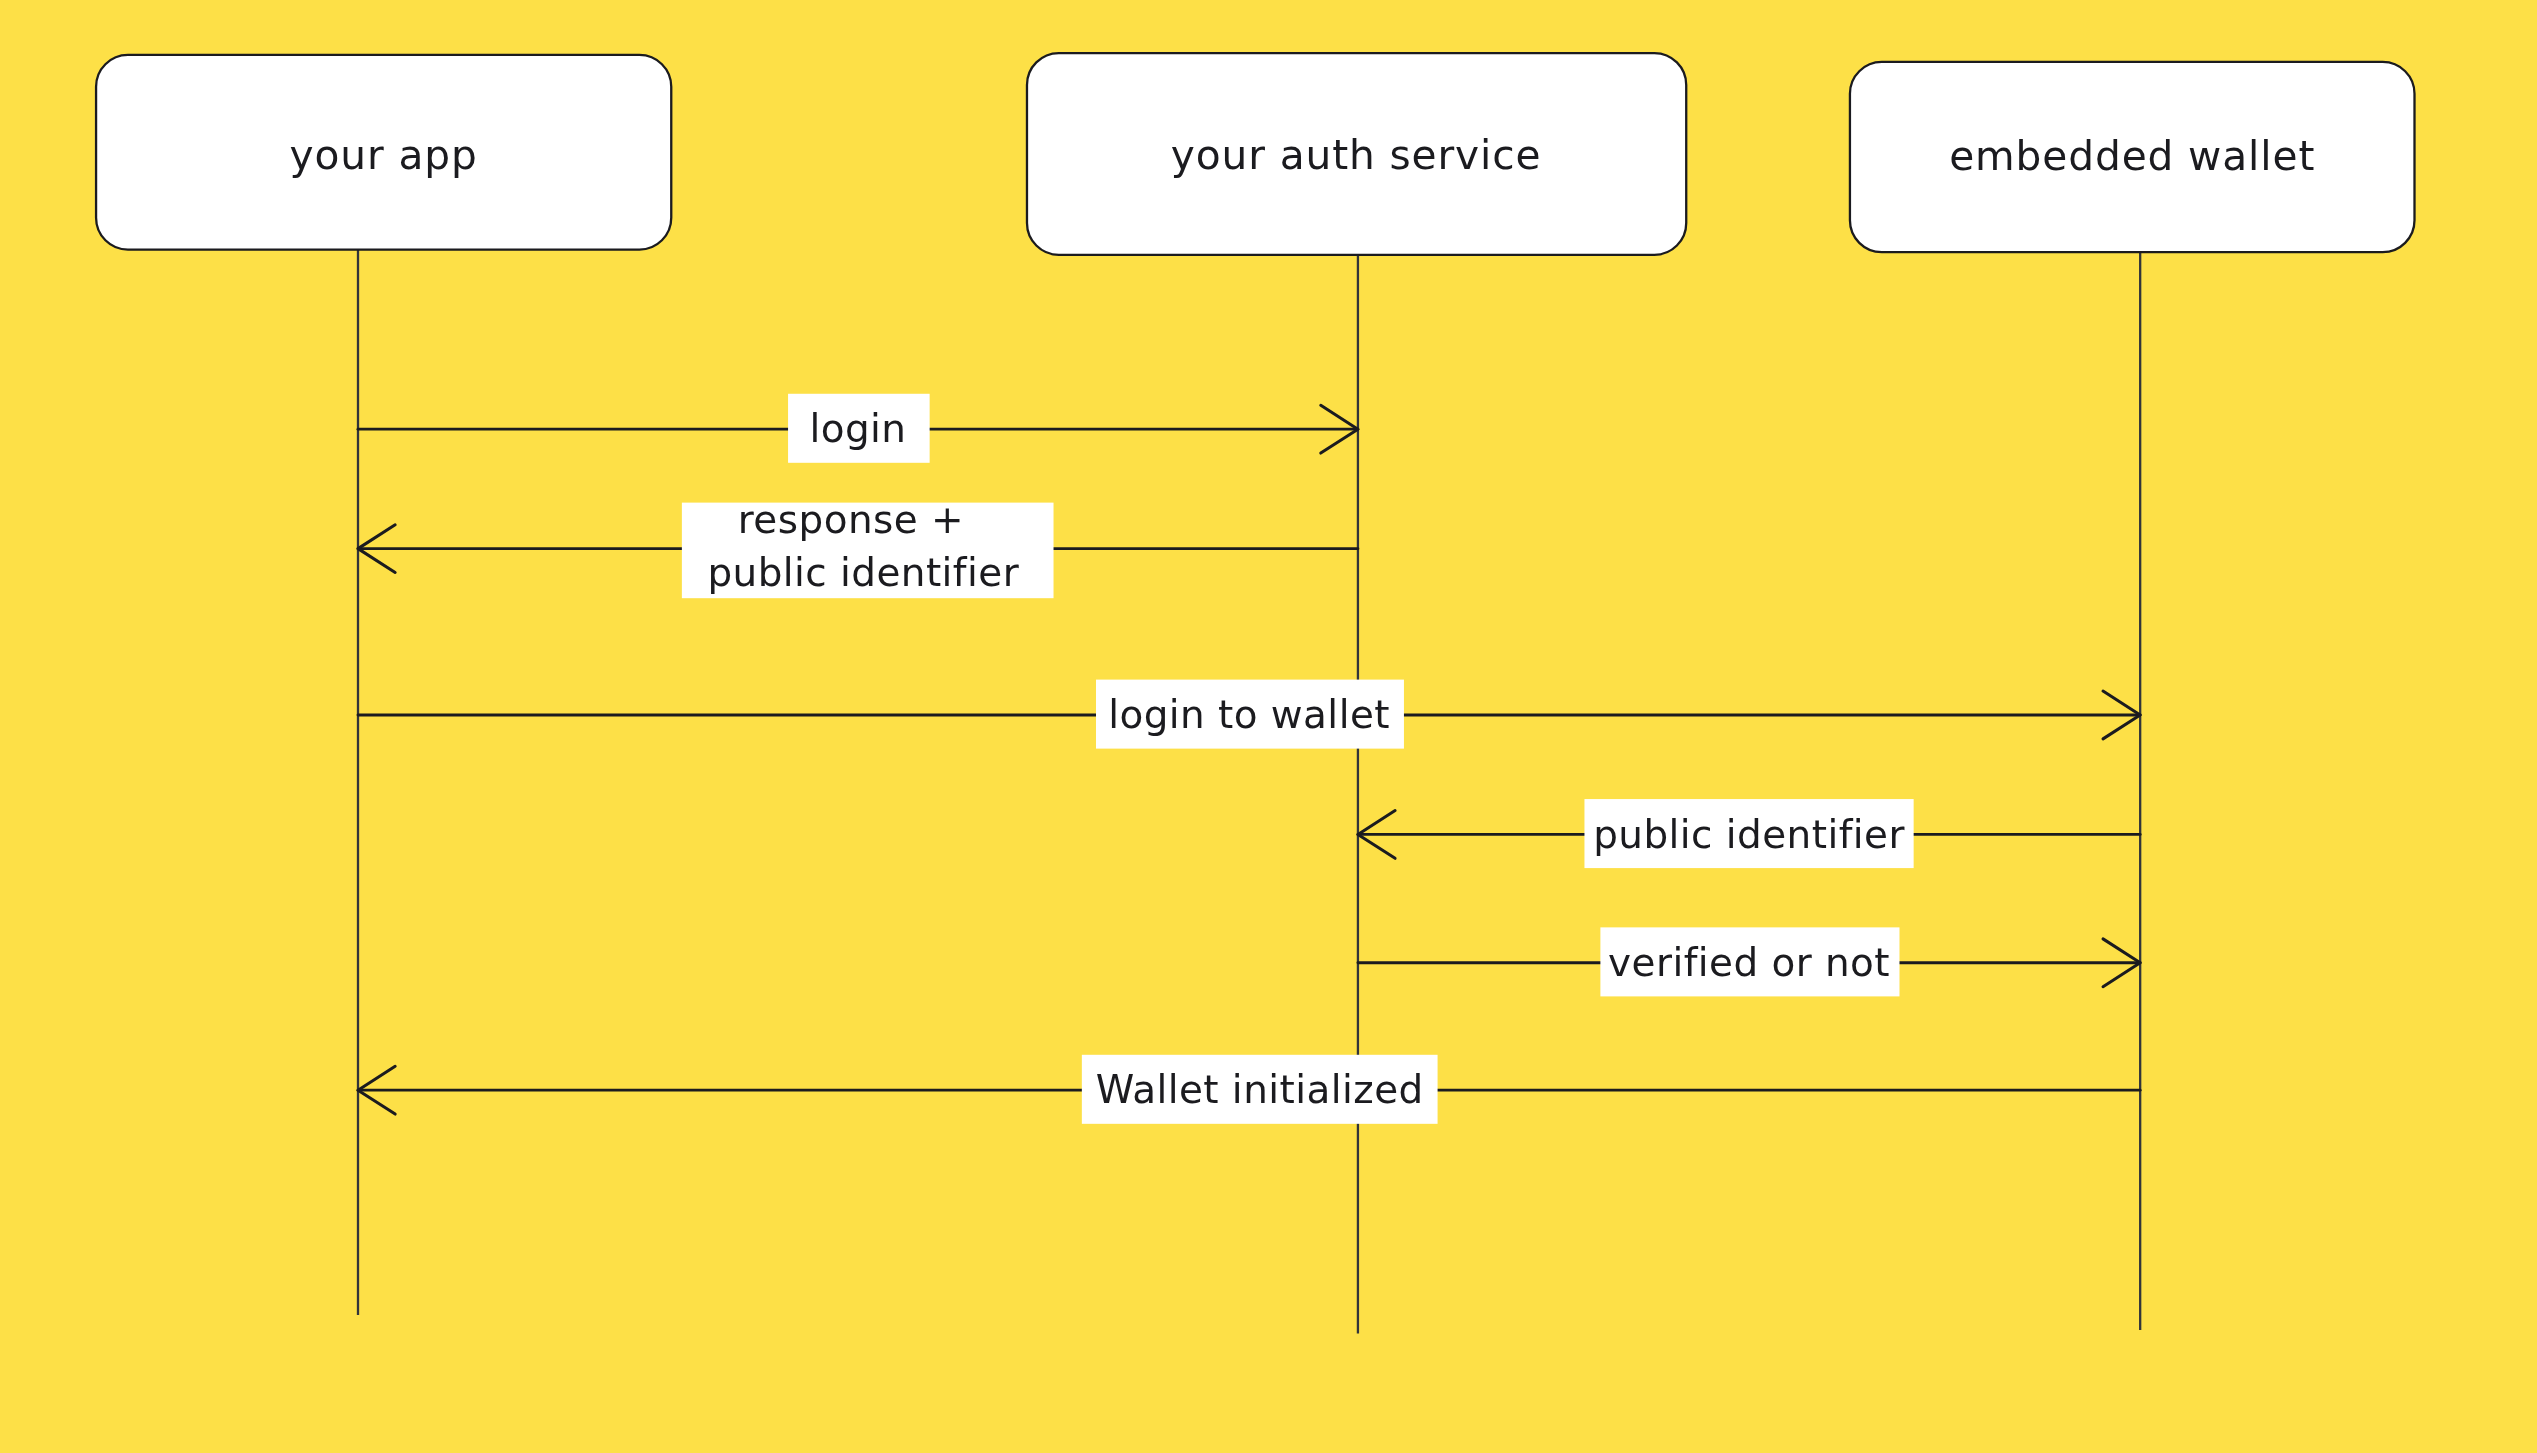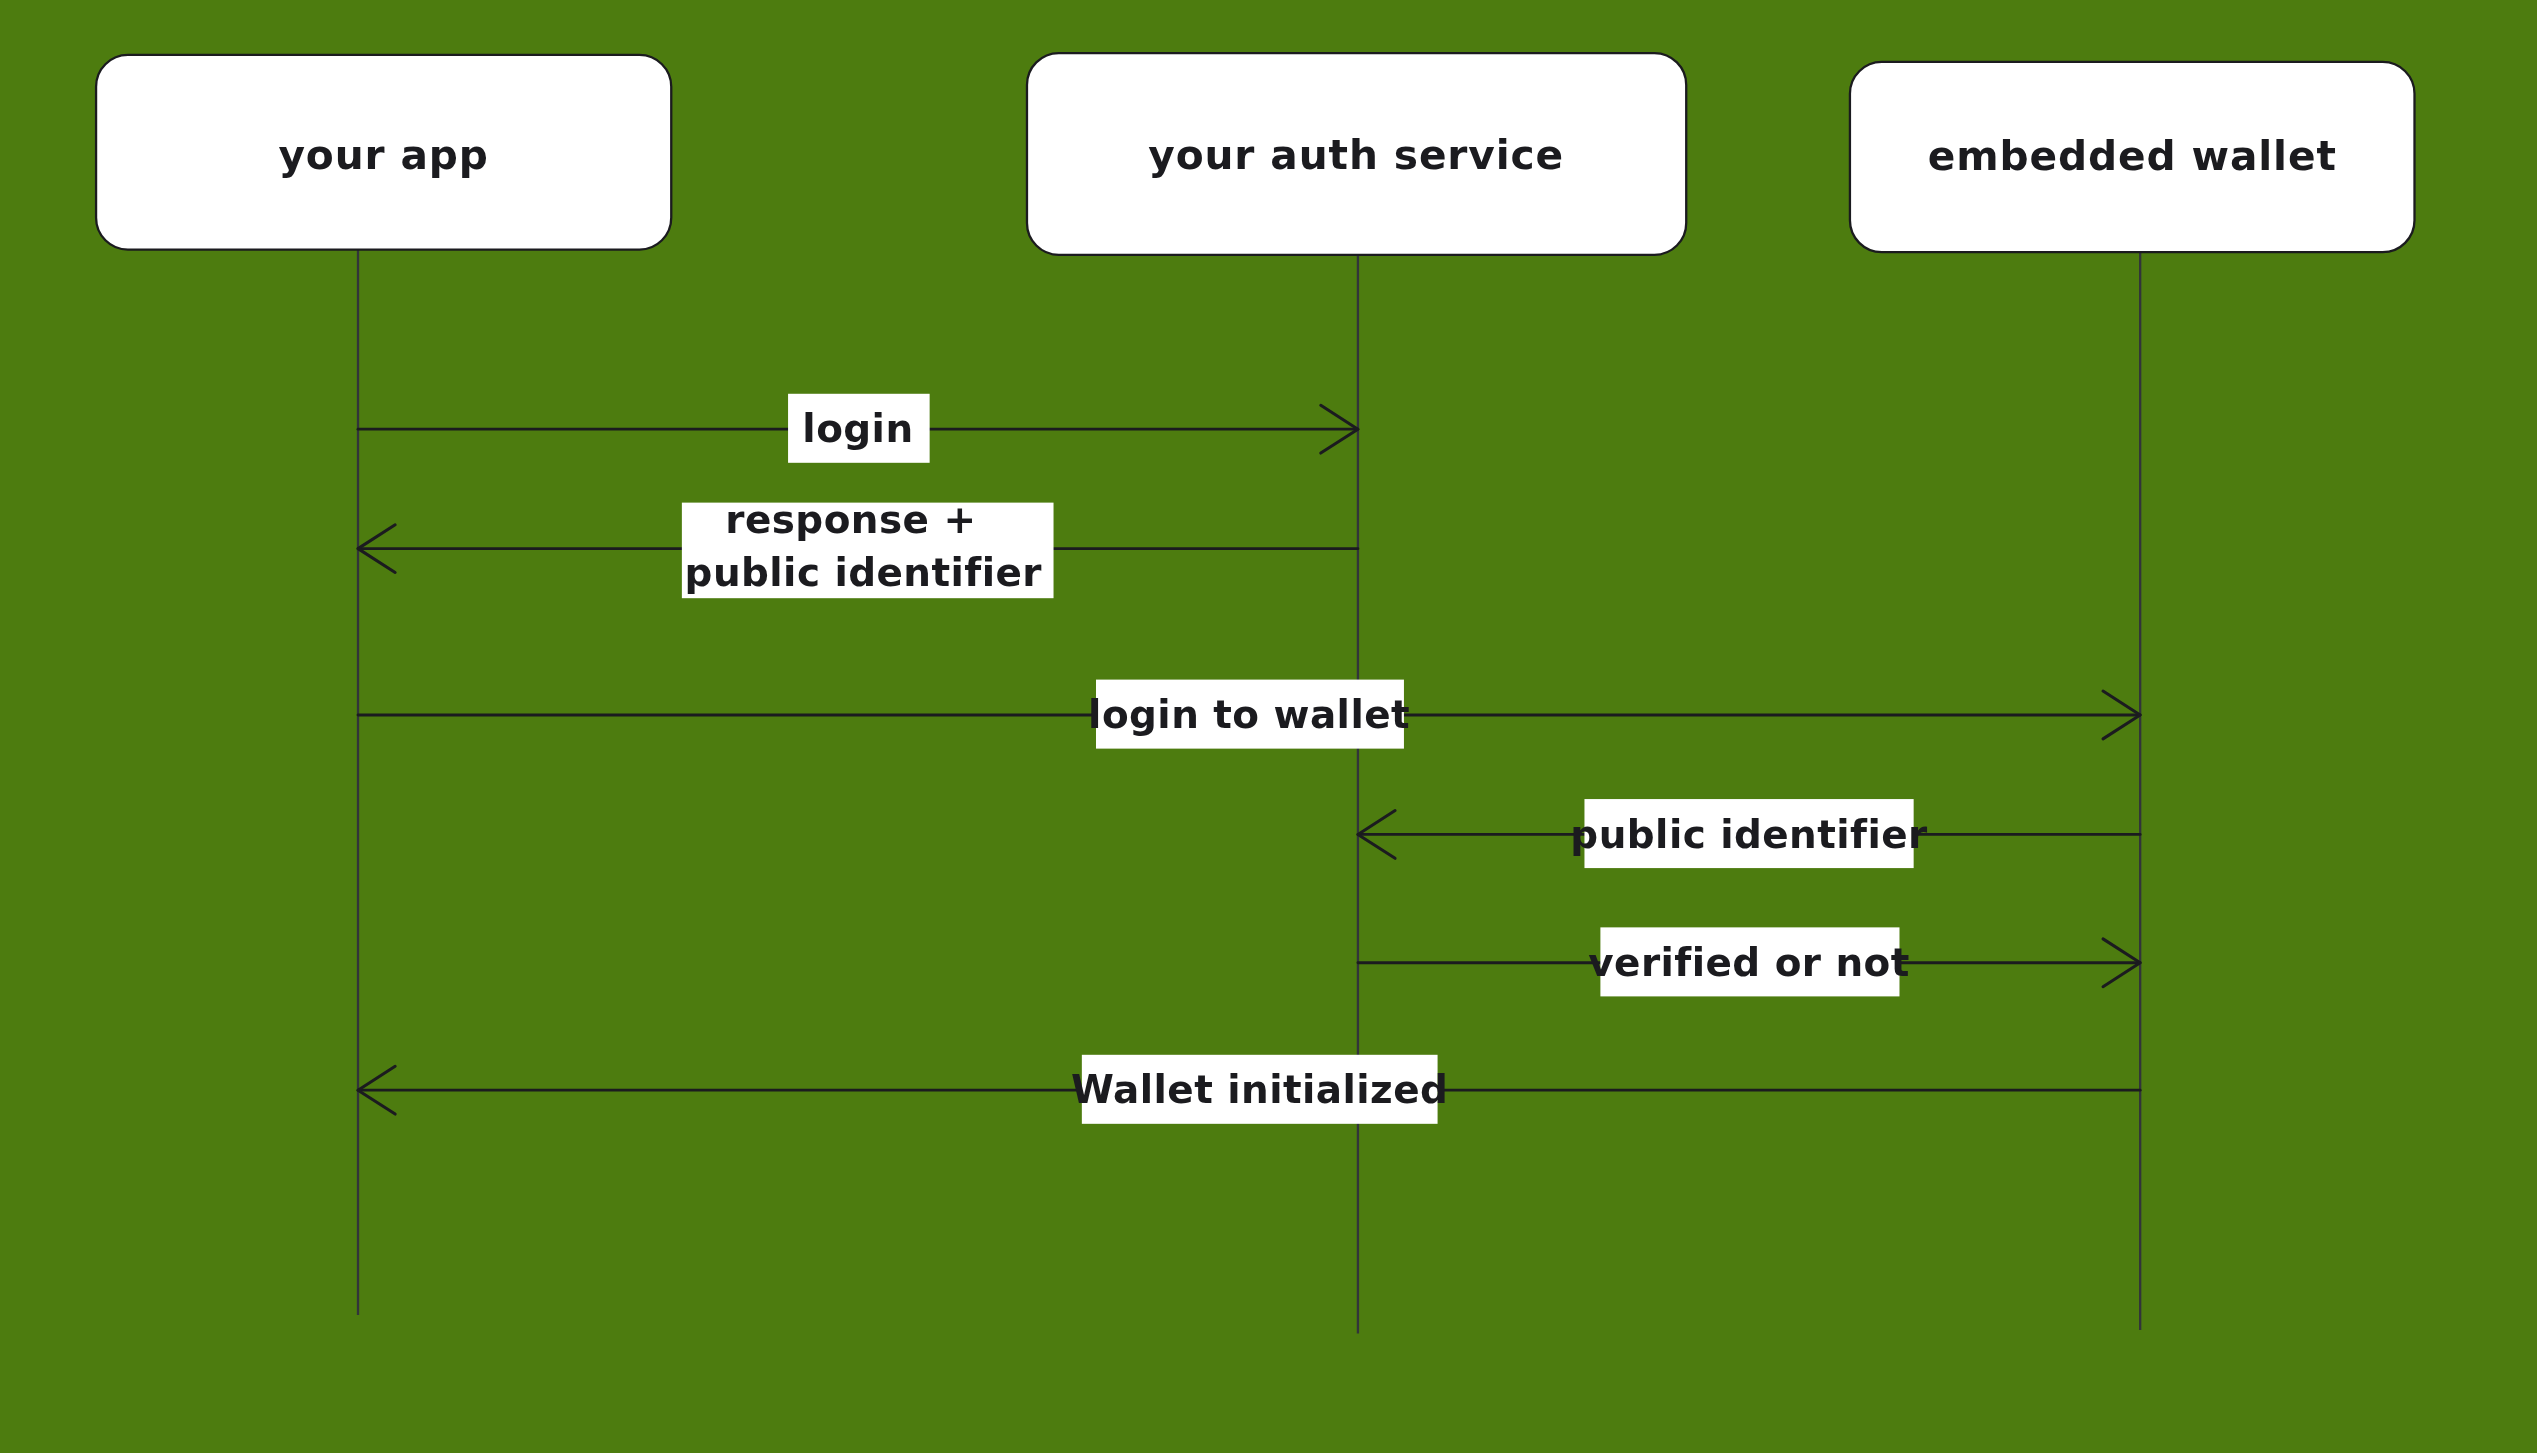--- a/index.html
+++ b/index.html
@@ -10,22 +10,21 @@
   body {
     width: 2538px;
     height: 1453px;
     overflow: hidden;
     font-family: "DejaVu Sans", sans-serif;
   }
   #diagram-root {
     position: relative;
     width: 2538px;
     height: 1453px;
-    background: #4d7c0f;
-    font-weight: bold;
+    background: #fde047;
   }
   #diagram-svg {
     position: absolute;
     inset: 0;
     width: 2538px;
     height: 1453px;
     display: block;
   }
   .participant-label {
     font-family: "DejaVu Sans", sans-serif;

